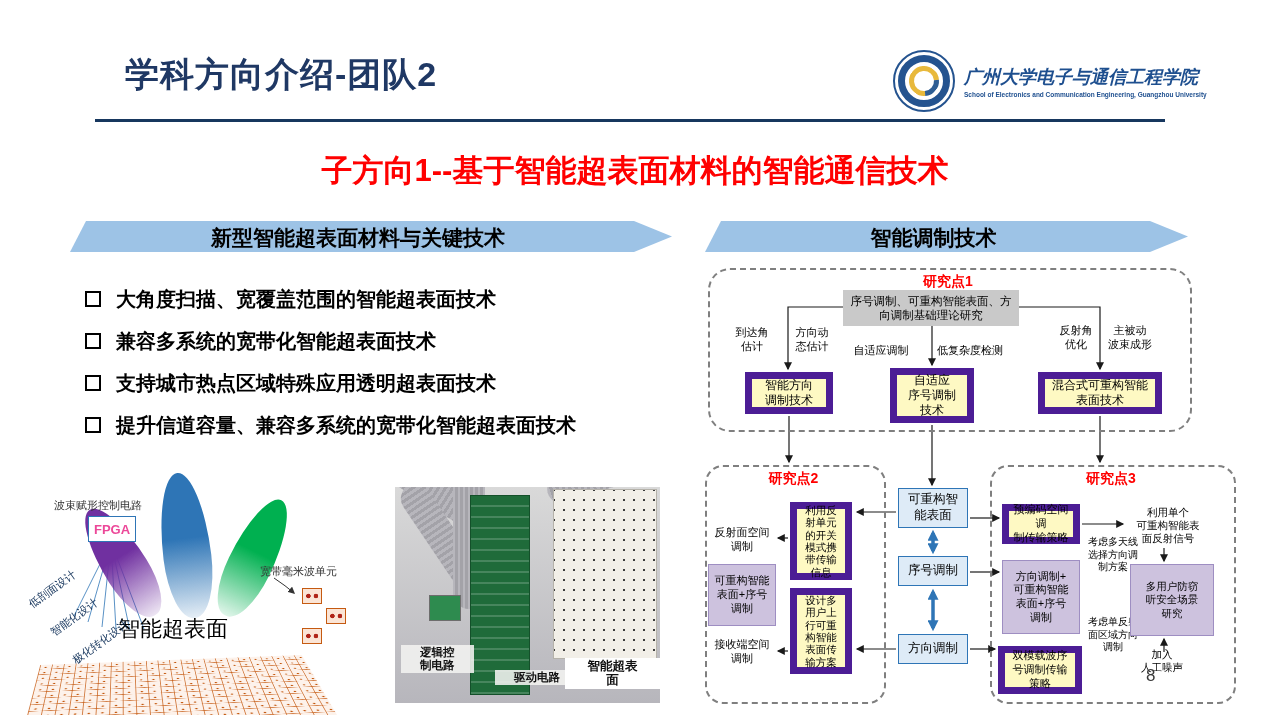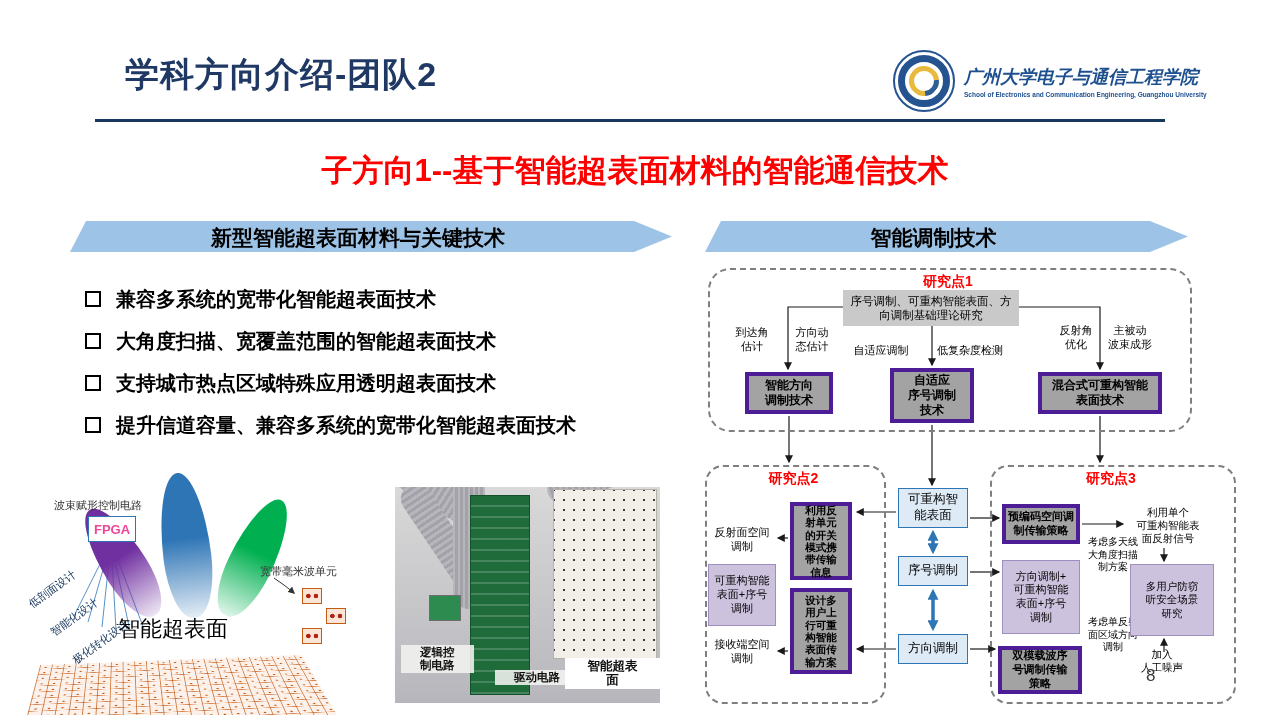--- a/index.html
+++ b/index.html
@@ -82,21 +82,21 @@
   .diag svg{position:absolute;left:0;top:0;}
   .rp{position:absolute;border:2px dashed #7f7f7f;border-radius:22px;}
   .rp1{left:18px;top:8px;width:480px;height:160px;}
   .rp2{left:15px;top:205px;width:177px;height:235px;border-radius:18px;}
   .rp3{left:300px;top:205px;width:242px;height:235px;border-radius:18px;}
   .rp-title{position:absolute;color:#ff0000;font-weight:bold;font-size:14px;text-align:center;}
   .rpt1{left:18px;top:13px;width:480px;} .rpt2{left:15px;top:210px;width:177px;} .rpt3{left:300px;top:210px;width:242px;}
   .cell{position:absolute;display:flex;align-items:center;justify-content:center;text-align:center;
         white-space:pre-line;line-height:1.25;box-sizing:border-box;}
   .graybox{background:#c9c9c9;font-size:11.5px;left:153px;top:30px;width:176px;height:36px;}
-  .pbox{background:#a3a3a3;border:4px solid #4c1d95;font-size:12px;font-weight:bold;}
+  .pbox{background:#fef9c3;border:7px solid #4c1d95;font-size:12px;}
   .b1{left:55px;top:112px;width:88px;height:42px;}
   .b2{left:200px;top:108px;width:84px;height:55px;}
   .b3{left:348px;top:112px;width:124px;height:42px;}
   .b4{left:100px;top:242px;width:62px;height:78px;font-size:10.5px;line-height:1.18;}
   .b5{left:100px;top:328px;width:62px;height:86px;font-size:10.5px;line-height:1.18;}
   .b6{left:312px;top:244px;width:78px;height:40px;font-size:11px;}
   .b7{left:308px;top:386px;width:84px;height:48px;font-size:11px;}
   .purplebox{background:#cdc2de;border:1px solid #9e8ec2;font-size:11px;}
   .p1{left:18px;top:304px;width:68px;height:62px;}
   .p2{left:312px;top:300px;width:78px;height:74px;}
@@ -144,25 +144,25 @@
   <div class="banner banner-left">
     <span>新型智能超表面材料与关键技术</span>
   </div>
   <div class="banner banner-right">
     <span>智能调制技术</span>
   </div>
 
   <div class="bullets">
     <div class="bullet">
       <span class="sq"></span>
-      <span>兼容多系统的宽带化智能超表面技术</span>
+      <span>大角度扫描、宽覆盖范围的智能超表面技术</span>
     </div>
     <div class="bullet">
       <span class="sq"></span>
-      <span>大角度扫描、宽覆盖范围的智能超表面技术</span>
+      <span>兼容多系统的宽带化智能超表面技术</span>
     </div>
     <div class="bullet">
       <span class="sq"></span>
       <span>支持城市热点区域特殊应用透明超表面技术</span>
     </div>
     <div class="bullet">
       <span class="sq"></span>
       <span>提升信道容量、兼容多系统的宽带化智能超表面技术</span>
     </div>
   </div>
@@ -303,21 +303,21 @@
     <div class="cell pbox b6">预编码空间调
 制传输策略</div>
     <div class="cell purplebox p2">方向调制+
 可重构智能
 表面+序号
 调制</div>
     <div class="cell pbox b7">双模载波序
 号调制传输
 策略</div>
     <div class="dlabel t3">考虑多天线
-大角度扫描
+选择方向调
 制方案</div>
     <div class="dlabel t4">考虑单反射
 面区域方向
 调制</div>
     <div class="dlabel t5">利用单个
 可重构智能表
 面反射信号</div>
     <div class="cell purplebox p3">多用户防窃
 听安全场景
 研究</div>

